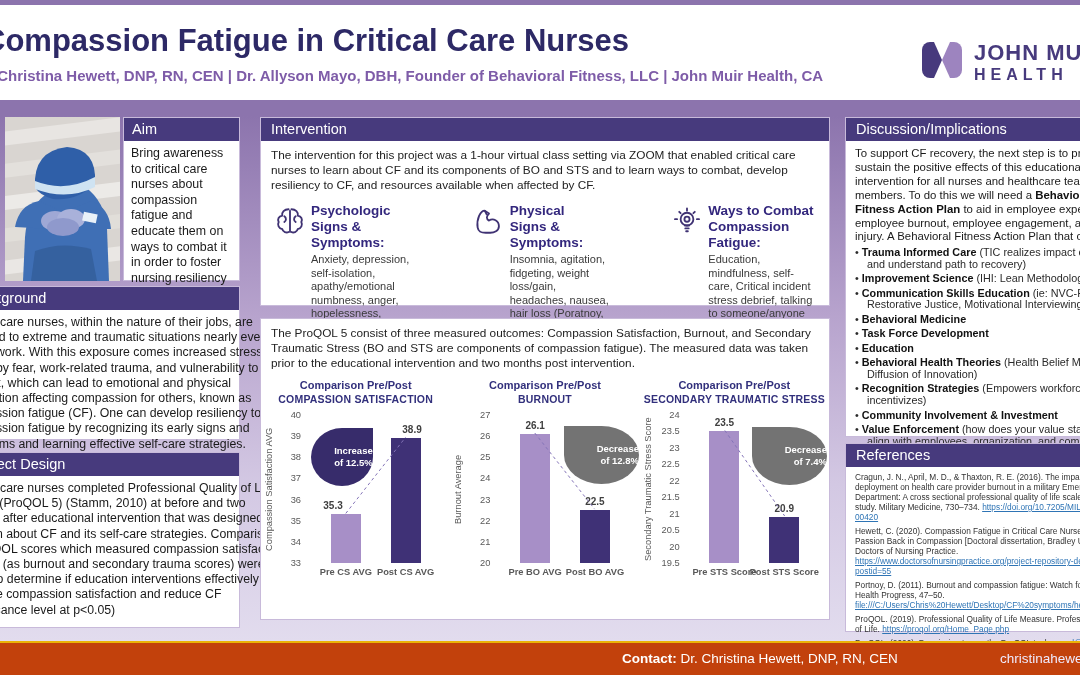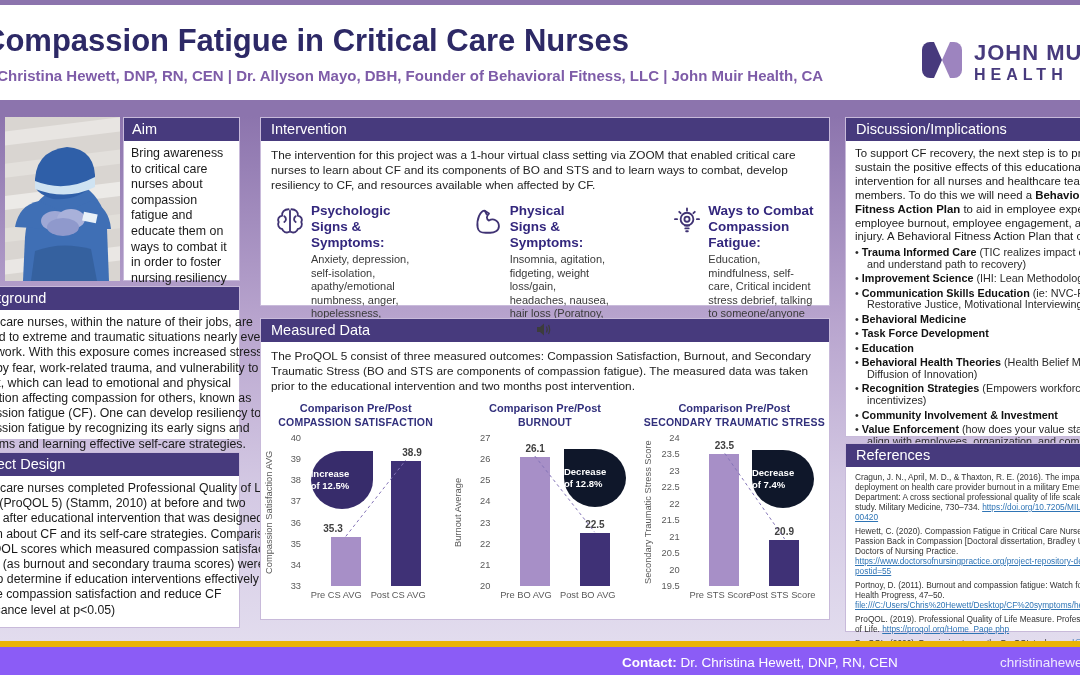--- a/index.html
+++ b/index.html
@@ -64,44 +64,44 @@
        writing-mode:vertical-rl;transform:rotate(180deg);display:flex;
        align-items:center;justify-content:center;font-size:9.3px;color:#595959;}
   .plot{position:absolute;left:44px;top:38px;width:136px;height:148px;}
   .tick{position:absolute;left:-30px;width:26px;text-align:right;
        font-size:9.3px;color:#595959;}
   .bar{position:absolute;bottom:0;width:30px;}
   .bar.pre{background:#a78fc7;}
   .bar.post{background:#3f3176;}
   .vlab{position:absolute;width:48px;text-align:center;font-size:10px;
        font-weight:bold;color:#404040;}
-  .cat{position:absolute;width:70px;text-align:left;font-size:9.3px;color:#595959;}
+  .cat{position:absolute;width:70px;text-align:center;font-size:9.3px;color:#595959;font-weight:bold;}
   .callout{position:absolute;width:62px;height:58px;display:flex;flex-direction:column;
-       align-items:flex-start;justify-content:center;color:#fff;font-size:9.5px;
+       align-items:flex-end;justify-content:center;color:#fff;font-size:9.5px;
        font-weight:bold;text-align:center;line-height:12px;}
   .callout.dark{background:#372c6b;border-radius:50% 0 50% 50%;}
-  .callout.light{background:#0f172a;border-radius:0 50% 50% 50%;}
+  .callout.light{background:#737373;border-radius:0 50% 50% 50%;padding-left:13px;}
   .connector{position:absolute;inset:0;overflow:visible;}
 
   
   #discussion{left:845px;top:117px;width:300px;height:320px;}
   #discussion-body{padding:6px 8px 0 9px;font-size:11.4px;line-height:13.9px;color:#1a1a1a;}
   #discussion-body b{color:#111;}
   #bullets{margin-top:2px;}
   .bullet{font-size:10.8px;line-height:11.9px;color:#2a2a2a;padding-left:12px;
        text-indent:-12px;margin-top:2.5px;}
   .bullet b{color:#111;}
   #references{left:845px;top:443px;width:300px;height:189px;}
   #refs-body{padding:5px 8px 0 9px;}
   .ref{font-size:8.3px;line-height:10px;color:#333;margin-bottom:4px;}
   .ref a{color:#2e74b5;text-decoration:underline;}
 
   
-  #footer{left:0;top:641px;width:1080px;height:34px;background:#8b5cf6;
-       border-top:6px solid #eab308;box-sizing:border-box;}
+  #footer{left:0;top:641px;width:1080px;height:34px;background:#c2410c;
+       border-top:2px solid #eab308;box-sizing:border-box;}
   #contact{left:622px;top:8px;font-size:13.5px;color:#fff;white-space:nowrap;}
   #email{left:1000px;top:8px;font-size:13.5px;color:#efeafd;white-space:nowrap;}
 </style>
 </head>
 <body>
 
 <div id="poster">
   <div id="topstrip" class="abs"></div>
 
   <div id="header" class="abs">
@@ -228,29 +228,20 @@
             <div>Ways to Combat</div>
             <div>Compassion Fatigue:</div>
           </div>
           <div class="int-b">Education, mindfulness, self-care, Critical incident stress debrief, talking to someone/anyone</div>
         </div>
       </div>
     </div>
   </div>
 
   <div id="measured" class="abs box">
-    <div class="secbar" style="position:relative">
-      <span>Measured Data</span>
-      <span id="speaker">
-        <svg width="18" height="15" viewBox="0 0 18 15" fill="#3c3c3c">
-          <polygon points="1,5 4,5 8,1.5 8,13.5 4,10 1,10"></polygon>
-          <path d="M10.5 4.5 Q12 7.5 10.5 10.5" stroke="#3c3c3c" stroke-width="1.2" fill="none"></path>
-          <path d="M12.5 3 Q14.8 7.5 12.5 12" stroke="#3c3c3c" stroke-width="1.2" fill="none"></path>
-        </svg></span>
-    </div>
     <div id="measured-body">The ProQOL 5 consist of three measured outcomes: Compassion Satisfaction, Burnout, and Secondary Traumatic Stress (BO and STS are components of compassion fatigue). The measured data was taken prior to the educational intervention and two months post intervention.</div>
 
     <div id="charts">
       <div class="chart">
         <div class="ct1">Comparison Pre/Post</div>
         <div class="ct2">COMPASSION SATISFACTION</div>
         <div class="ylab">Compassion Satisfaction AVG</div>
         <div class="plot">
             <div class="tick" style="top: 143px;">33</div>
             <div class="tick" style="top: 121.857px;">34</div>

